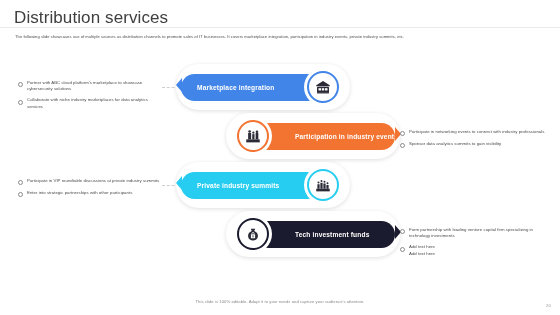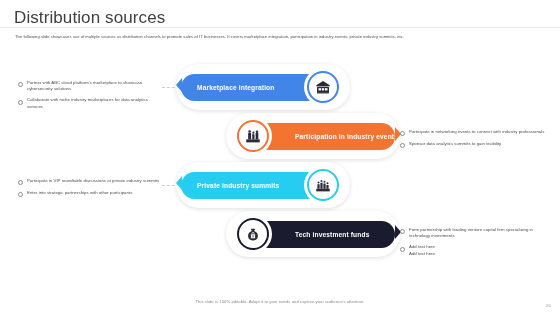--- a/index.html
+++ b/index.html
@@ -87,21 +87,21 @@
   .pagenum{
     position:absolute;right:9px;top:303px;
     font-size:4.4px;color:#9a9a9a;
   }
 </style>
 </head>
 <body>
 
 <div class="slide">
 
-  <div class="title">Distribution sources</div>
+  <div class="title">Distribution services</div>
   <div class="hrule"></div>
   <div class="subtitle">The following slide showcases use of multiple sources as distribution channels to promote sales of IT businesses. It covers marketplace integration, participation in industry events, private industry summits, etc.</div>
 
   <div class="diagram">
 
     <div class="conn" style="left:162px;top:25px;width:22px;"></div>
     <div class="conn" style="left:376px;top:74px;width:22px;"></div>
     <div class="conn" style="left:162px;top:123px;width:22px;"></div>
     <div class="conn" style="left:376px;top:172px;width:22px;"></div>
 

